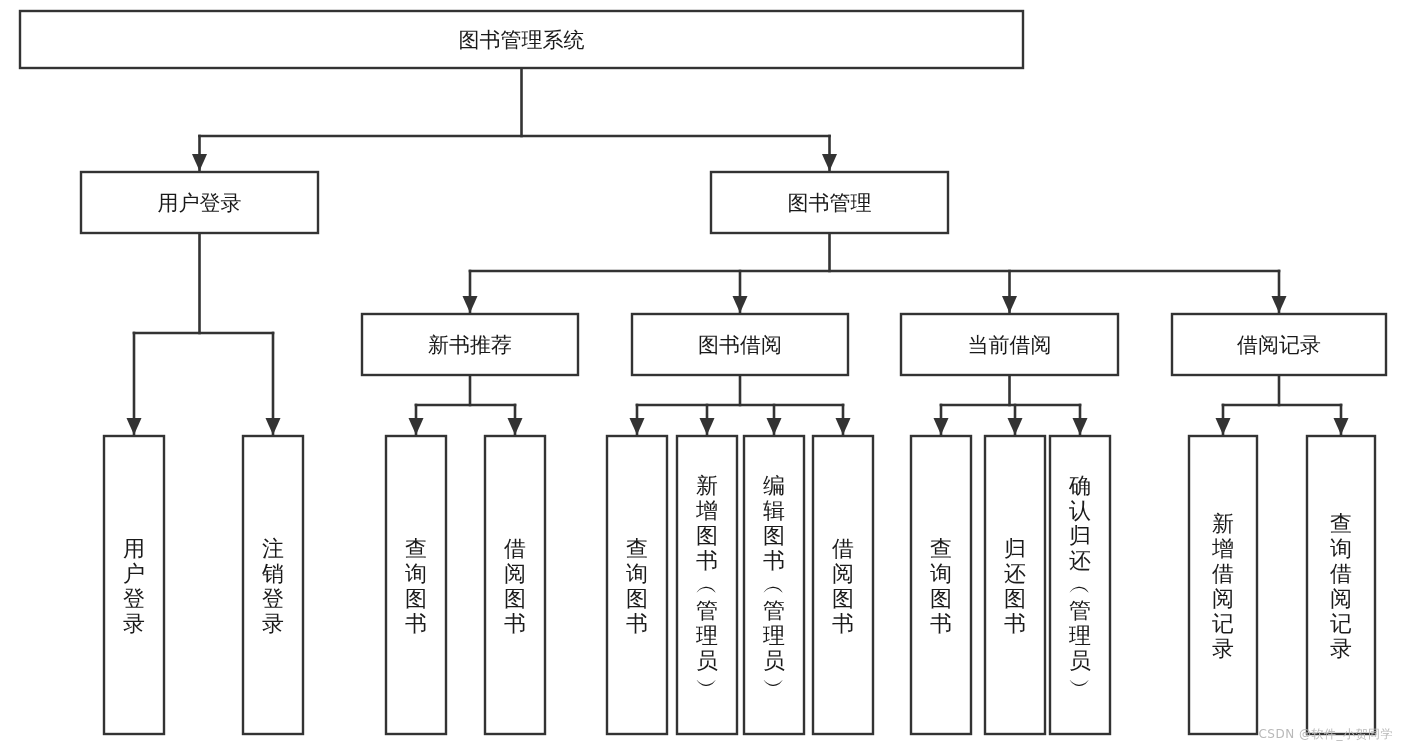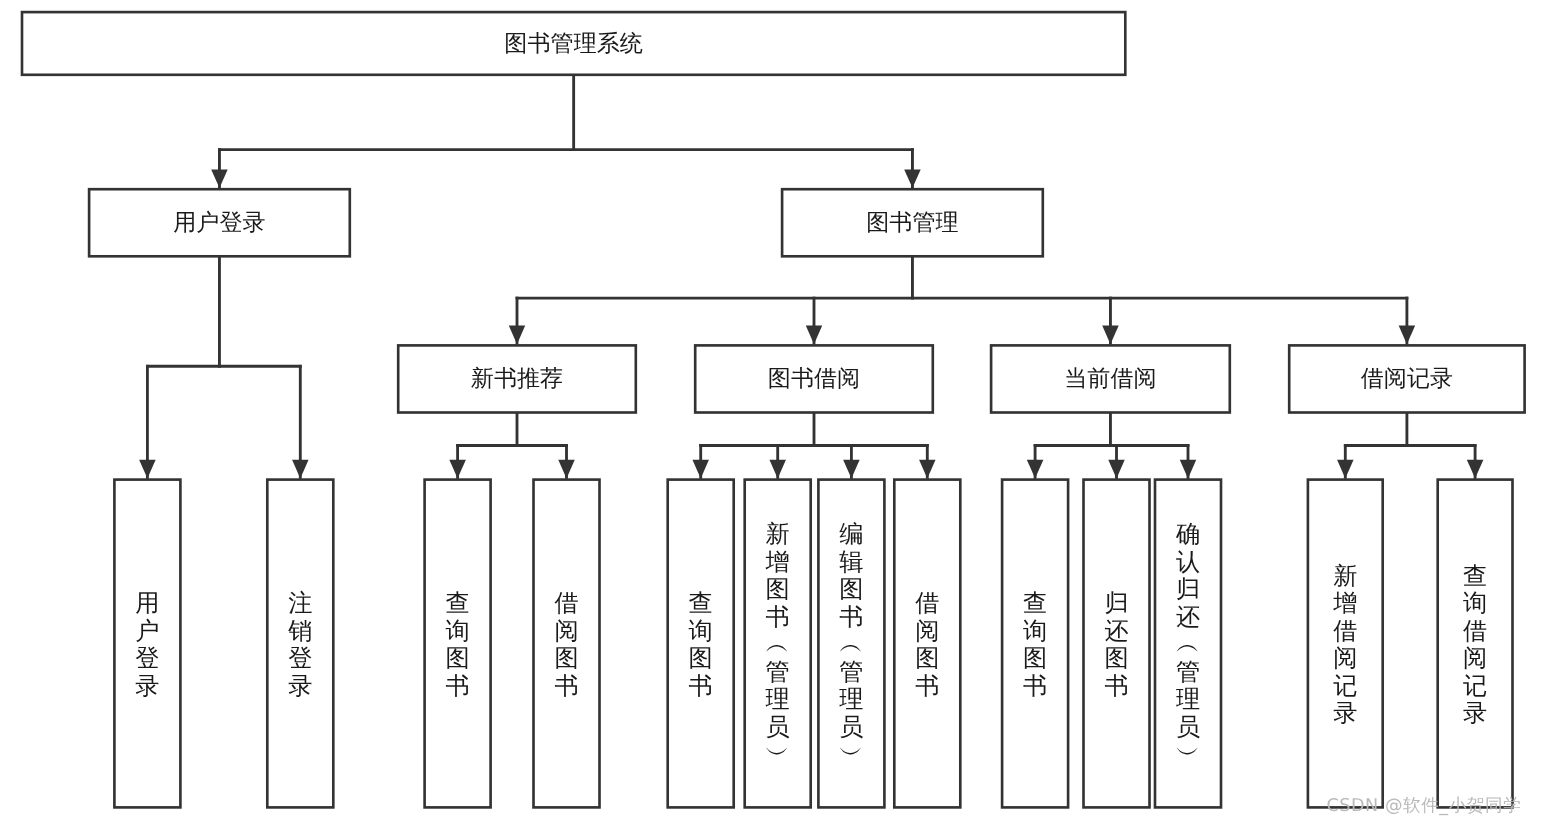--- a/index.html
+++ b/index.html
@@ -43,24 +43,24 @@
     font-size: 21px;
     dominant-baseline: middle;
     text-anchor: middle;
     white-space: pre;
   }
   .node-label.leaf {
     font-size: 22px;
   }
   .watermark {
     position: absolute;
-    right: 22px;
+    right: 12px;
     bottom: 4px;
     font-family: "DejaVu Sans", "Liberation Sans", sans-serif;
-    font-size: 16px;
+    font-size: 12px;
     color: #b9b9b9;
     letter-spacing: 0.5px;
     pointer-events: none;
     user-select: none;
   }
 </style>
 </head>
 <body>
 
 <div id="diagram-root">

